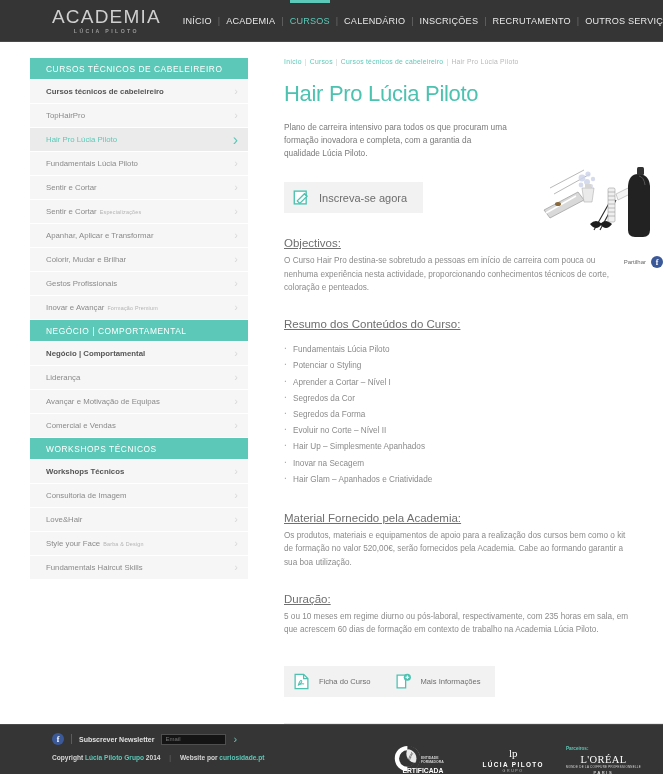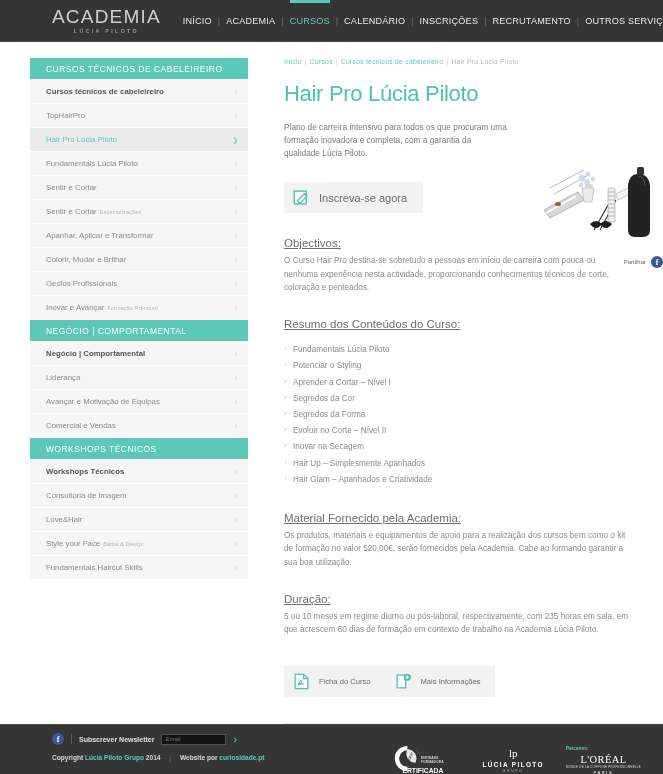--- a/index.html
+++ b/index.html
@@ -335,22 +335,22 @@
 
       <h2 class="sec">Resumo dos Conteúdos do Curso:</h2>
 
       <ul class="mods" id="modules">
           <li>Fundamentais Lúcia Piloto</li>
           <li>Potenciar o Styling</li>
           <li>Aprender a Cortar – Nível I</li>
           <li>Segredos da Cor</li>
           <li>Segredos da Forma</li>
           <li>Evoluir no Corte – Nível II</li>
+          <li>Hair Up – Simplesmente Apanhados</li>
           <li>Inovar na Secagem</li>
-          <li>Hair Up – Simplesmente Apanhados</li>
           <li>Hair Glam – Apanhados e Criatividade</li>
         </ul>
 
       <h2 class="sec">Material Fornecido pela Academia:</h2>
       <p class="para">Os produtos, materiais e equipamentos de apoio para a realização dos cursos bem como o kit de formação no valor 520,00€, serão fornecidos pela Academia. Cabe ao formando garantir a sua boa utilização.</p>
 
       <h2 class="sec">Duração:</h2>
       <p class="para">5 ou 10 meses em regime diurno ou pós-laboral, respectivamente, com 235 horas em sala, em que acrescem 60 dias de formação em contexto de trabalho na Academia Lúcia Piloto.</p>
 
       <div class="btn-row">

